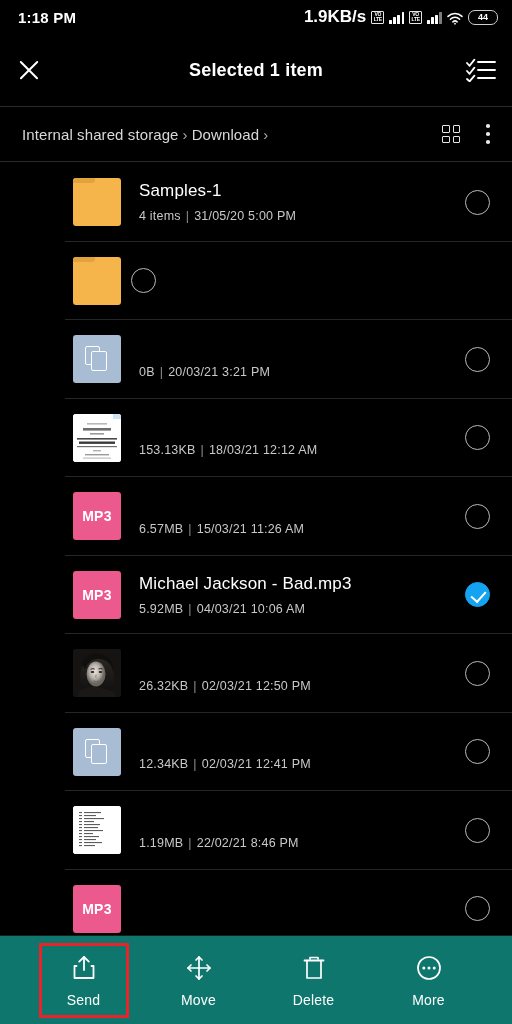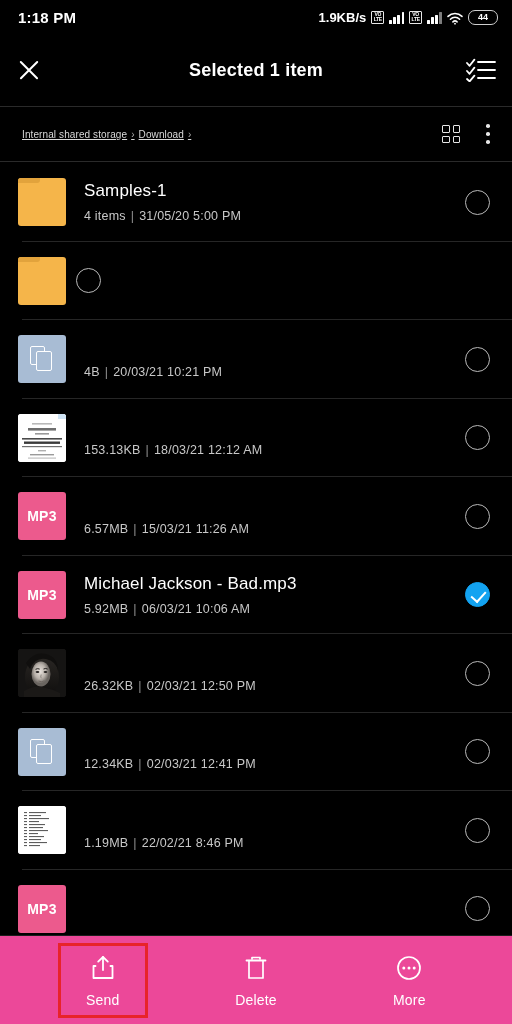--- a/index.html
+++ b/index.html
@@ -13,21 +13,21 @@
 
   
   .statusbar {
     height: 34px;
     display: flex; align-items: center; justify-content: space-between;
     padding: 0 14px 0 18px;
     gap: 12px;
   }
   .status-time { font-size: 15px; font-weight: bold; letter-spacing: .2px; }
   .status-right { display: flex; align-items: center; gap: 5px; }
-  .status-speed { font-size: 13px; font-weight: bold; }
+  .status-speed { font-size: 17px; font-weight: bold; }
   .volte {
     width: 13px; height: 13px; border: 1px solid #e8e8e8; border-radius: 1px;
     font-size: 5px; line-height: 5.4px; font-weight: bold; color: #ffffff;
     display: flex; flex-direction: column; align-items: center; justify-content: center;
     letter-spacing: -0.3px;
   }
   .bars { display: flex; align-items: flex-end; gap: 1.5px; height: 13px; }
   .bars i { display: block; width: 2.6px; background: #ffffff; border-radius: .5px; }
   .bars i:nth-child(1) { height: 4px; }
   .bars i:nth-child(2) { height: 6.5px; }
@@ -59,49 +59,50 @@
   .close-x::before { transform: translate(-50%,-50%) rotate(45deg); }
   .close-x::after  { transform: translate(-50%,-50%) rotate(-45deg); }
   .selectall { margin-left: auto; width: 30px; height: 24px; }
 
   .divider-line { height: 1px; background: #2a2a2a; }
 
   
   .breadcrumb-bar {
     height: 54px; display: flex; align-items: center; padding: 0 22px;
   }
-  .crumbs { font-size: 10px; color: #d9d9d9; letter-spacing: .1px; white-space: nowrap; text-decoration: underline; }
+  .crumbs { font-size: 15px; color: #d9d9d9; letter-spacing: .1px; white-space: nowrap; }
   .crumbs .sep { color: #a9a9a9; margin: 0 4px; }
   .bc-actions { margin-left: auto; display: flex; align-items: center; gap: 26px; }
   .grid-icon {
     width: 18px; height: 18px; display: grid; grid-template-columns: 1fr 1fr;
     grid-template-rows: 1fr 1fr; gap: 3px;
   }
   .grid-icon span { border: 1.6px solid #e6e6e6; border-radius: 1px; }
   .dots-v { width: 4px; height: 20px; display: flex; flex-direction: column;
     justify-content: space-between; align-items: center; }
   .dots-v i { width: 3.6px; height: 3.6px; border-radius: 50%; background: #e6e6e6; display: block; }
 
   
   .list {
     position: absolute; top: 163px; left: 0; right: 0; bottom: 89px;
     overflow: hidden;
+    padding-left: 43px;
   }
   .row {
     height: 78.5px; display: flex; align-items: center; padding: 0 22px 0 18px;
     position: relative;
   }
   .row::after {
     content: ""; position: absolute; left: 22px; right: 0; bottom: 0;
     height: 1px; background: #262626;
   }
   .thumb {
     width: 48px; height: 48px; flex: 0 0 48px; border-radius: 3px;
     display: flex; align-items: center; justify-content: center;
-    position: relative; overflow: hidden;
+    position: relative; overflow: hidden; margin-left: 12px;
   }
   .thumb.folder { background: #f5b54a; border-radius: 3px; }
   .thumb.folder::before {
     content: ""; position: absolute; top: 0; left: 0; width: 22px; height: 5px;
     background: #e2a33c; border-radius: 0 0 3px 0;
   }
   .thumb.mp3 { background: #ec5a8d; }
   .thumb.mp3 b { font-size: 14px; font-weight: bold; color: #ffffff; letter-spacing: .3px; }
   .thumb.doc { background: #a8bcd4; }
   .thumb.photo { background: #1b1b1b; }
@@ -140,21 +141,21 @@
   }
   .doc-glyph span.back { left: 0; top: 0; width: 15px; height: 19px; }
   .doc-glyph span.front { left: 6px; top: 5px; width: 16px; height: 20px; background: #a8bcd4; }
 
   
   .portrait { width: 100%; height: 100%; }
 
   
   .bottombar {
     position: absolute; left: 0; right: 0; bottom: 0; height: 89px;
-    background: #ec4899; display: flex; align-items: center;
+    background: #0f766e; display: flex; align-items: center;
     justify-content: space-around; padding: 0 26px;
     border-top: 1px solid #1d1d1d;
   }
   .bb-item {
     display: flex; flex-direction: column; align-items: center; gap: 11px;
     width: 84px; padding: 9px 0 7px; cursor: pointer; position: relative;
   }
   .bb-item.highlight { outline: 3px solid #e8232a; outline-offset: 0px; }
   .bb-label { font-size: 14px; color: #ffffff; letter-spacing: .2px; }
   .bb-icon { width: 26px; height: 26px; position: relative; }
@@ -259,21 +260,21 @@
   <div class="row">
     <div class="thumb doc">
       <div class="doc-glyph">
           <span class="back"></span>
           <span class="front"></span>
         </div>
     </div>
     <div class="meta">
       <div class="fname redacted">&nbsp;</div>
       <div class="fsub">
-        <span>4B</span><span class="bar">|</span><span>20/03/21 10:21 PM</span>
+        <span>0B</span><span class="bar">|</span><span>20/03/21 3:21 PM</span>
       </div>
     </div>
     <div class="checkbox"></div>
   </div>
 
   <div class="row">
     <div class="thumb certificate">
       <svg viewBox="0 0 48 48" width="48" height="48" aria-hidden="true">
         <rect x="0" y="0" width="48" height="48" fill="#ffffff"></rect>
         <rect x="40" y="0" width="8" height="5" fill="#cfe4f5"></rect>
@@ -310,21 +311,21 @@
     <div class="checkbox"></div>
   </div>
 
   <div class="row">
     <div class="thumb mp3">
       <b>MP3</b>
     </div>
     <div class="meta">
       <div class="fname">Michael Jackson - Bad.mp3</div>
       <div class="fsub">
-        <span>5.92MB</span><span class="bar">|</span><span>06/03/21 10:06 AM</span>
+        <span>5.92MB</span><span class="bar">|</span><span>04/03/21 10:06 AM</span>
       </div>
     </div>
     <div class="checkbox checked"></div>
   </div>
 
   <div class="row">
     <div class="thumb photo">
       <svg class="portrait" viewBox="0 0 48 48" width="48" height="48" aria-hidden="true">
         <defs>
           <radialGradient id="face" cx="45%" cy="40%" r="48%">
@@ -437,20 +438,32 @@
     <div class="bb-icon">
       <svg viewBox="0 0 26 26" width="26" height="26" aria-hidden="true">
         <path d="M13 2 L13 15" stroke="#fff" stroke-width="1.8" stroke-linecap="round"></path>
         <path d="M8.2 6.6 L13 2 L17.8 6.6" stroke="#fff" stroke-width="1.8" fill="none" stroke-linecap="round" stroke-linejoin="round"></path>
         <path d="M5.5 11 L3.5 11 L3.5 23 L22.5 23 L22.5 11 L20.5 11" stroke="#fff" stroke-width="1.8" fill="none" stroke-linecap="round" stroke-linejoin="round"></path>
       </svg>
     </div>
     <div class="bb-label">Send</div>
   </div>
 
+  <div class="bb-item">
+    <div class="bb-icon">
+      <svg viewBox="0 0 26 26" width="26" height="26" aria-hidden="true">
+        <path d="M13 2 L13 24 M2 13 L24 13" stroke="#fff" stroke-width="1.7" stroke-linecap="round"></path>
+        <path d="M10 5 L13 2 L16 5" stroke="#fff" stroke-width="1.7" fill="none" stroke-linecap="round" stroke-linejoin="round"></path>
+        <path d="M10 21 L13 24 L16 21" stroke="#fff" stroke-width="1.7" fill="none" stroke-linecap="round" stroke-linejoin="round"></path>
+        <path d="M5 10 L2 13 L5 16" stroke="#fff" stroke-width="1.7" fill="none" stroke-linecap="round" stroke-linejoin="round"></path>
+        <path d="M21 10 L24 13 L21 16" stroke="#fff" stroke-width="1.7" fill="none" stroke-linecap="round" stroke-linejoin="round"></path>
+      </svg>
+    </div>
+    <div class="bb-label">Move</div>
+  </div>
 
   <div class="bb-item">
     <div class="bb-icon">
       <svg viewBox="0 0 26 26" width="26" height="26" aria-hidden="true">
         <path d="M9 4 L9 2.5 L17 2.5 L17 4" stroke="#fff" stroke-width="1.7" fill="none" stroke-linecap="round" stroke-linejoin="round"></path>
         <line x1="3.5" y1="5.5" x2="22.5" y2="5.5" stroke="#fff" stroke-width="1.8" stroke-linecap="round"></line>
         <path d="M6 5.5 L6 23 L20 23 L20 5.5" stroke="#fff" stroke-width="1.7" fill="none" stroke-linecap="round" stroke-linejoin="round"></path>
       </svg>
     </div>
     <div class="bb-label">Delete</div>

